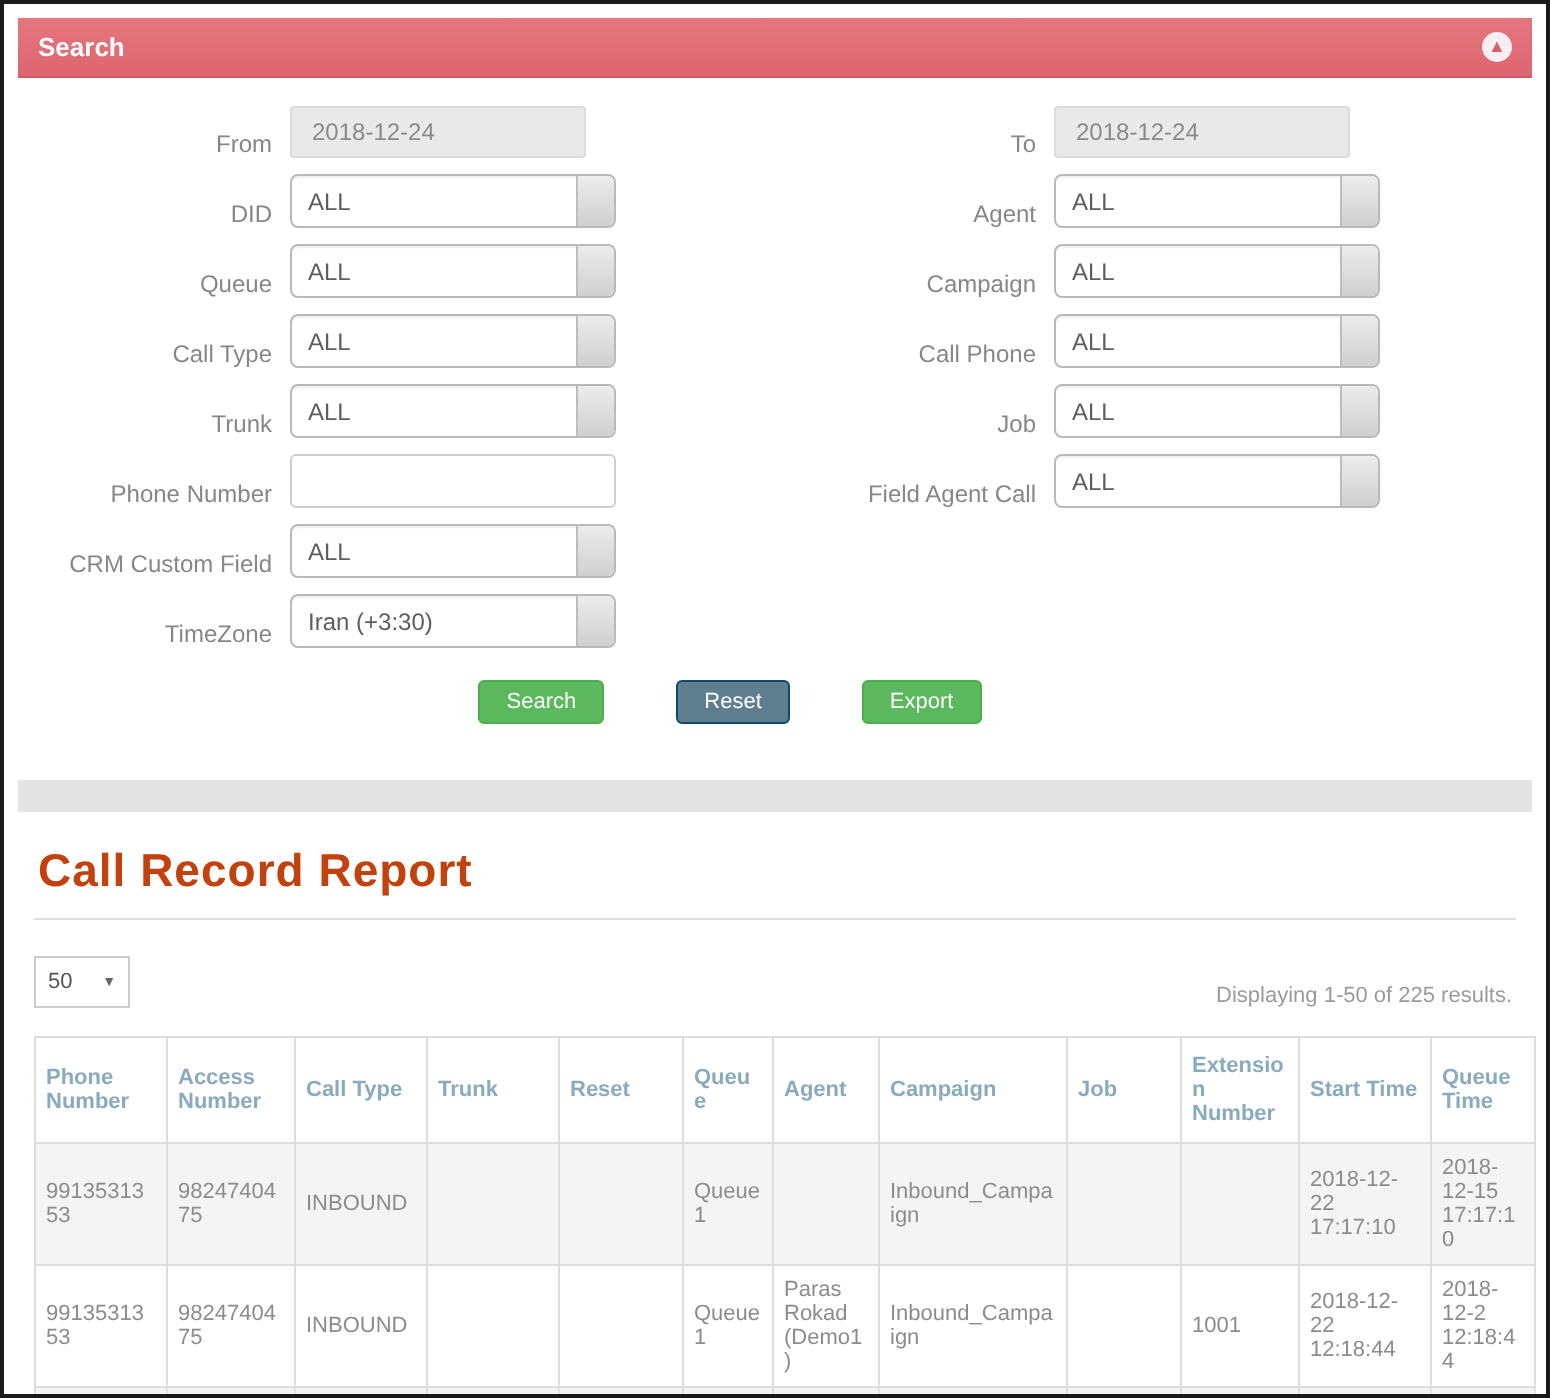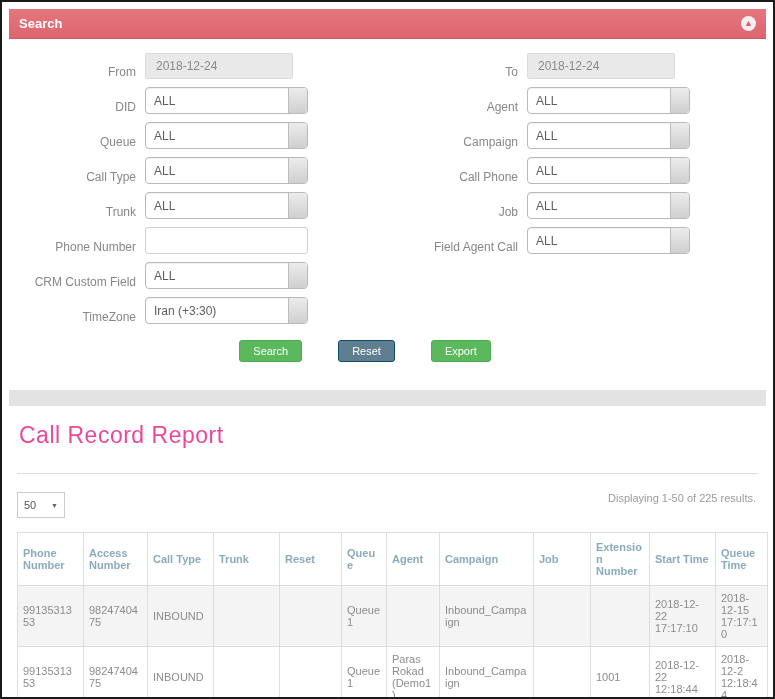--- a/index.html
+++ b/index.html
@@ -75,23 +75,23 @@
     border:none; border-radius:3px; color:#fff;
     font-size:11px; padding:4px 13px; cursor:pointer;
     font-family:"Liberation Sans",sans-serif;
   }
   .btn-green { background:#5cb85c; border:1px solid #4cae4c; }
   .btn-slate { background:#5f7e90; border:1px solid #0c4a6e; }
   
   .divider { height:16px; background:#e3e3e3; margin: 12px 7px 0 7px; }
   
   .report-panel { margin: 2px 7px 0 7px; background:#fff; padding: 8px 8px 4px 8px; }
-  .report-title { font-size:23px; color:#ec4899; font-weight:400; margin:6px 0 24px 2px; letter-spacing:.5px; }
+  .report-title { font-size:23px; color:#c2410c; font-weight:700; margin:6px 0 10px 2px; letter-spacing:.5px; }
   .report-hr { border:none; border-top:1px solid #ddd; margin:0 0 18px 0; }
-  .report-controls { display:flex; justify-content:space-between; align-items:flex-start; margin-bottom:14px; }
+  .report-controls { display:flex; justify-content:space-between; align-items:flex-end; margin-bottom:14px; }
   .pagesize {
     width:48px; height:26px; border:1px solid #ccc; background:#fff;
     display:flex; align-items:center; justify-content:space-between;
     padding:0 6px; font-size:11px; color:#555; cursor:pointer;
   }
   .pagesize .caret { font-size:7px; color:#666; }
   .results-summary { font-size:11px; color:#9b9b9b; padding-right:2px; }
   
   table { width:100%; border-collapse:collapse; table-layout:fixed; }
   th, td {

